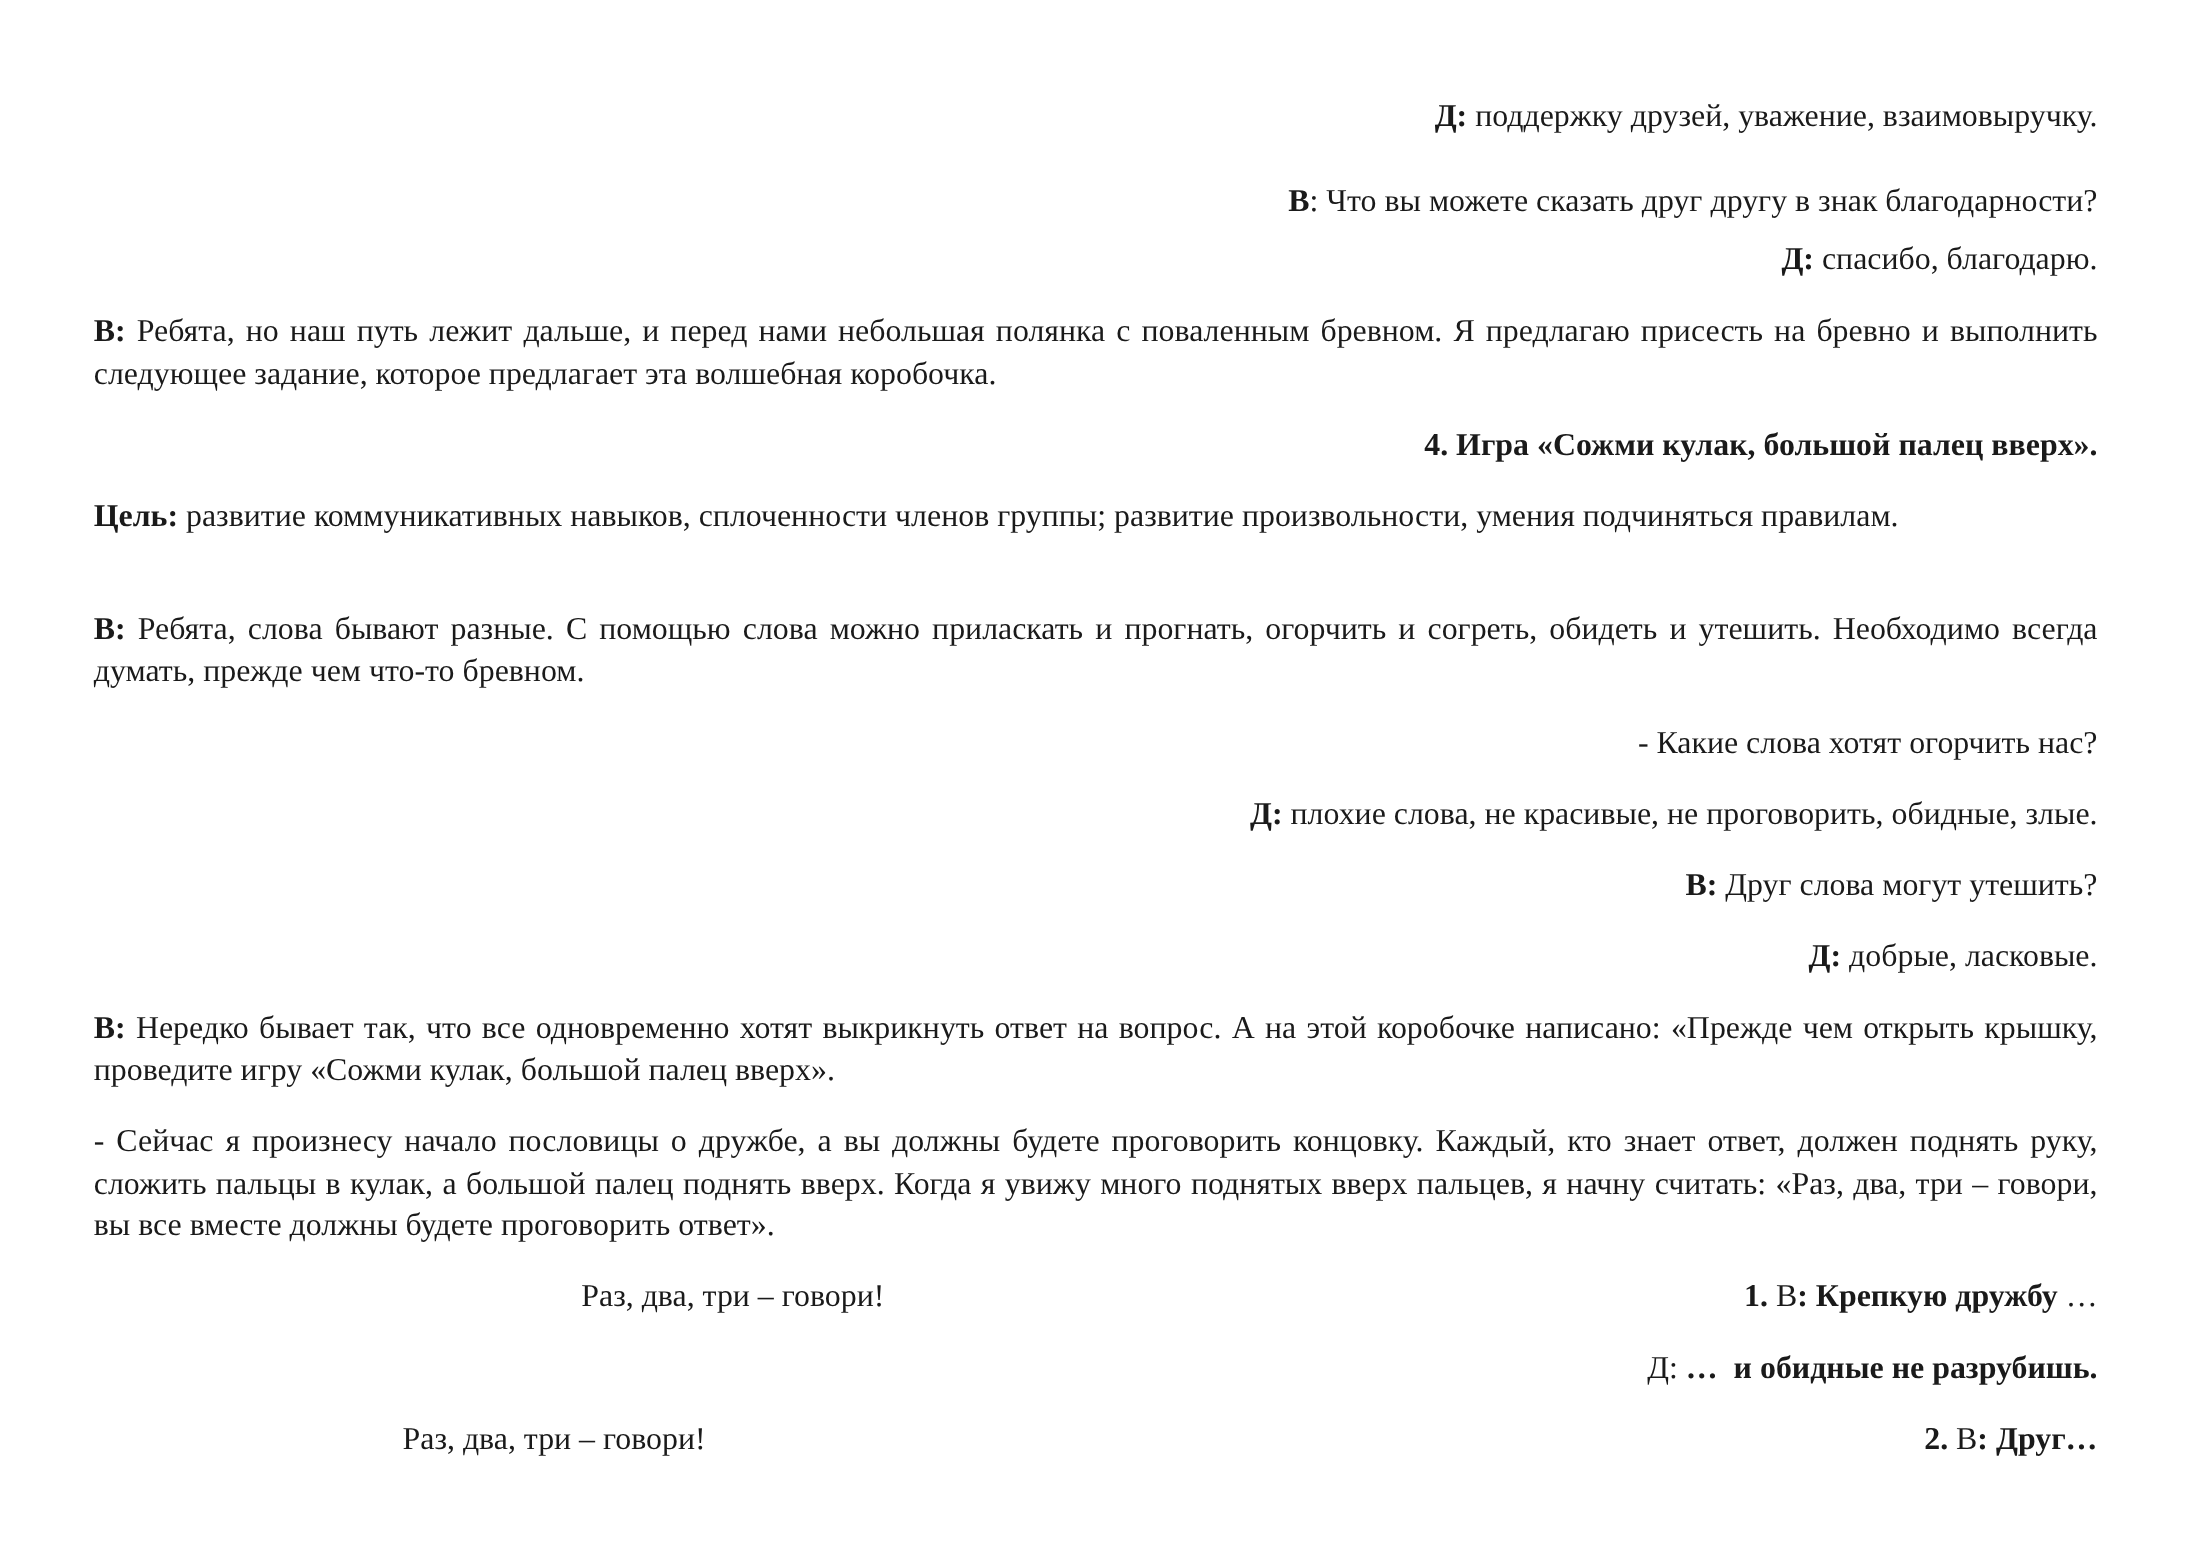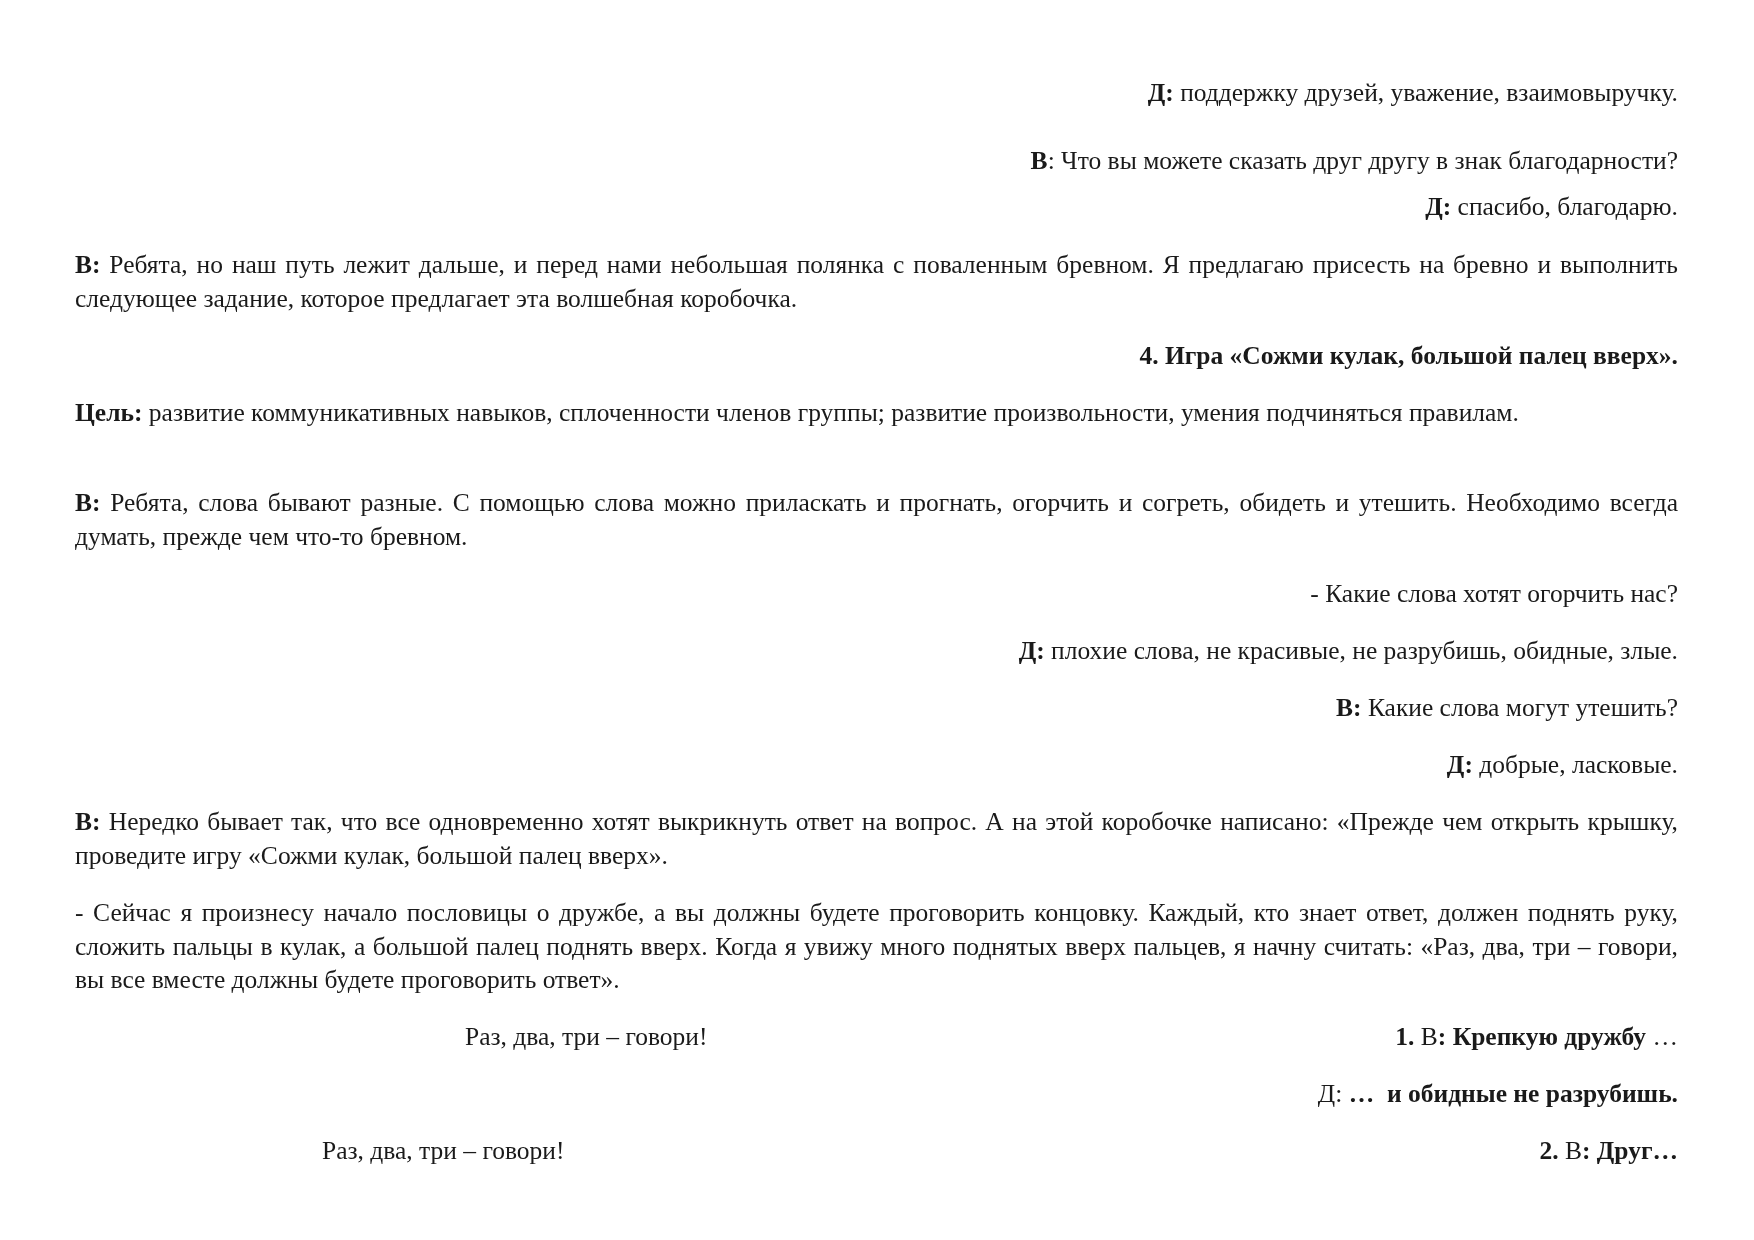--- a/index.html
+++ b/index.html
@@ -34,23 +34,23 @@
   <p class="para justify" style="top:248px"><b>В:</b><span> Ребята, но наш путь лежит дальше, и перед нами небольшая полянка с поваленным бревном. Я предлагаю присесть на бревно и выполнить следующее задание, которое предлагает эта волшебная коробочка.</span></p>
 
   <p class="para" style="top:339px"><b>4. Игра «Сожми кулак, большой палец вверх».</b></p>
 
   <p class="para justify" style="top:396px"><b>Цель:</b><span> развитие коммуникативных навыков, сплоченности членов группы; развитие произвольности, умения подчиняться правилам.</span></p>
 
   <p class="para justify" style="top:486px"><b>В:</b><span> Ребята, слова бывают разные. С помощью слова можно приласкать и прогнать, огорчить и согреть, обидеть и утешить. Необходимо всегда думать, прежде чем что-то бревном.</span></p>
 
   <p class="para" style="top:577px"><span>- Какие слова хотят огорчить нас?</span></p>
 
-  <p class="para" style="top:634px"><b>Д:</b><span> плохие слова, не красивые, не разрубишь, обидные, злые.</span></p>
+  <p class="para" style="top:634px"><b>Д:</b><span> плохие слова, не красивые, не проговорить, обидные, злые.</span></p>
 
-  <p class="para" style="top:691px"><b>В:</b><span> Какие слова могут утешить?</span></p>
+  <p class="para" style="top:691px"><b>В:</b><span> Друг слова могут утешить?</span></p>
 
   <p class="para" style="top:748px"><b>Д:</b><span> добрые, ласковые.</span></p>
 
   <p class="para justify" style="top:805px"><b>В:</b><span> Нередко бывает так, что все одновременно хотят выкрикнуть ответ на вопрос. А на этой коробочке написано: «Прежде чем открыть крышку, проведите игру «Сожми кулак, большой палец вверх».</span></p>
 
   <p class="para justify" style="top:896px"><span>- Сейчас я произнесу начало пословицы о дружбе, а вы должны будете проговорить концовку. Каждый, кто знает ответ, должен поднять руку, сложить пальцы в кулак, а большой палец поднять вверх. Когда я увижу много поднятых вверх пальцев, я начну считать: «Раз, два, три – говори, вы все вместе должны будете проговорить ответ».</span></p>
 
   <p class="para" style="top:1020px"><b>1.</b><span> В</span><b>:</b><b> Крепкую дружбу</b><span> …</span><span style="position:absolute; left:390px;">Раз, два, три – говори!</span></p>
 
   <p class="para" style="top:1077px"><span>Д</span><span>:</span><b> …</b><b style="white-space:pre">  и обидные не разрубишь.</b></p>

